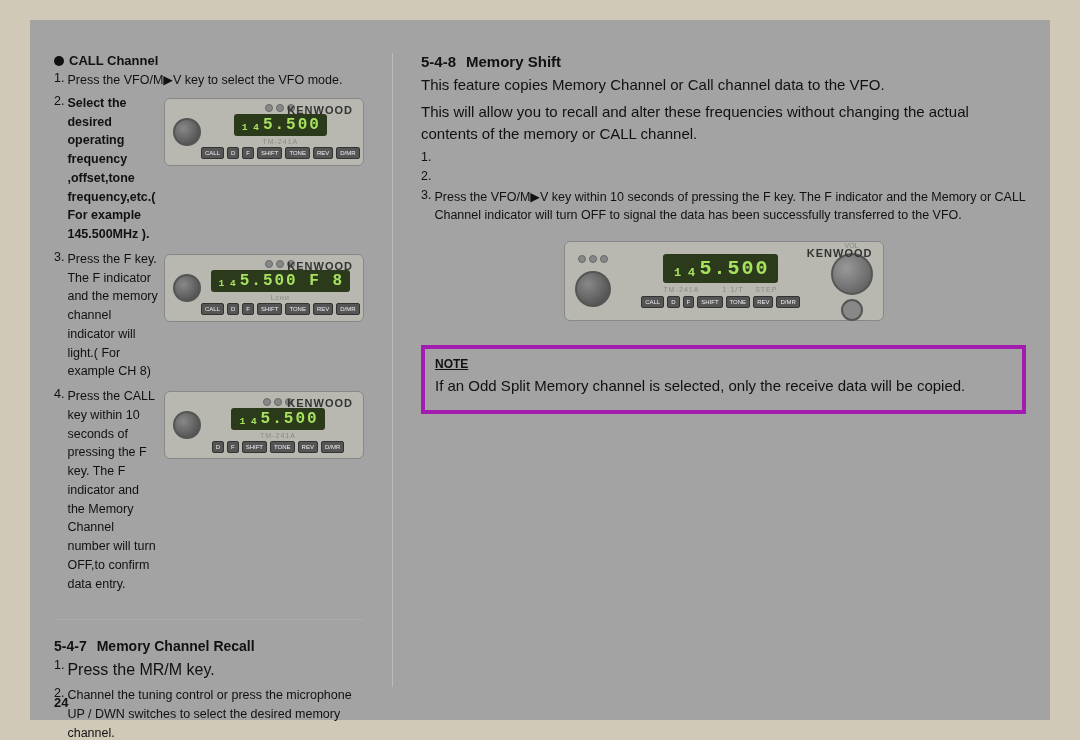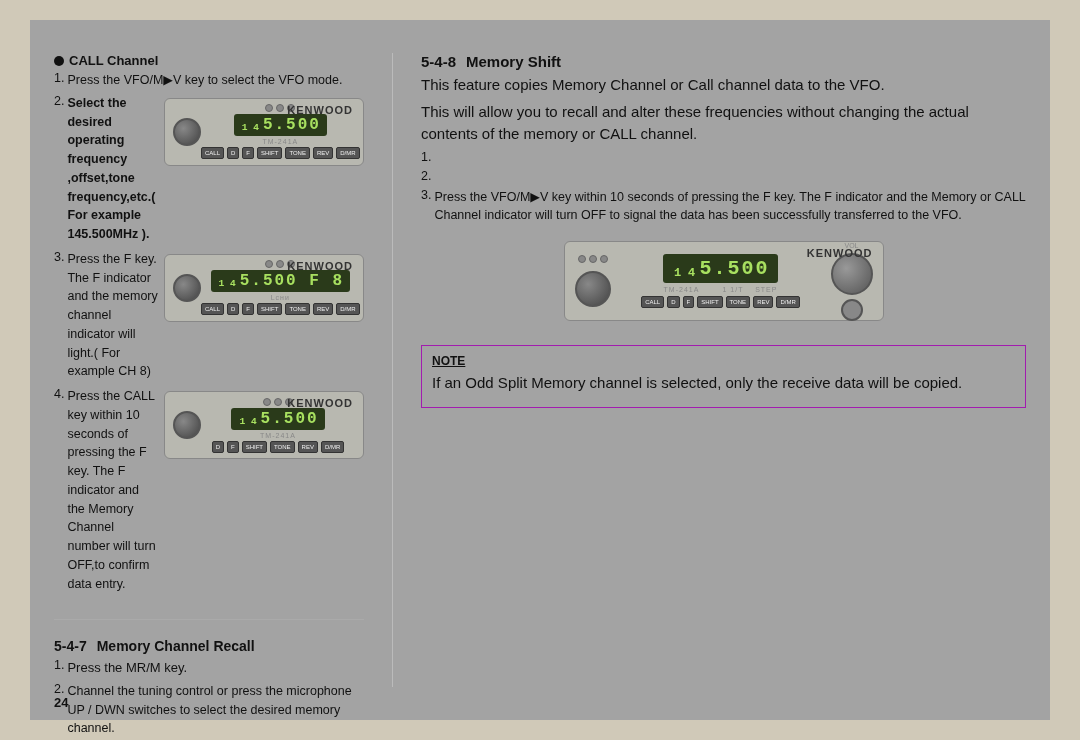--- a/index.html
+++ b/index.html
@@ -138,21 +138,21 @@
       padding: 2px 3px;
       border-radius: 2px;
       border: 1px solid #333;
       white-space: nowrap;
     }
     .dots-row {
       display: flex; gap: 3px; align-items: center;
     }
     .dot { width: 8px; height: 8px; background: #888; border-radius: 50%; border: 1px solid #666;}
     .note-box {
-      border: 1px solid #a21caf;
+      border: 4px solid #a21caf;
       padding: 8px 10px;
       margin-top: 6px;
     }
     .note-title {
       font-size: 12px;
       font-weight: bold;
       margin-bottom: 4px;
       text-decoration: underline;
     }
     .divider { border: none; border-top: 1px solid #aaa; margin: 10px 0; }
@@ -280,21 +280,21 @@
 
     <hr class="divider">
 
     <div>
       <div style="display:flex; gap:10px; margin-bottom:4px;">
         <span style="font-weight:bold; font-size:14px;">5-4-7</span>
         <span style="font-weight:bold; font-size:14px;">Memory Channel Recall</span>
       </div>
       <div style="display:flex; gap:3px; margin-bottom:4px;">
         <span style="font-size:12.5px; flex-shrink:0;">1.</span>
-        <span style="font-size:13px; line-height:1.5;text-align:right;">Press the MR/M key.</span>
+        <span style="font-size:16px; line-height:1.5;text-align:right;">Press the MR/M key.</span>
       </div>
       <div style="display:flex; gap:3px; margin-bottom:4px;">
         <span style="font-size:12.5px; flex-shrink:0;">2.</span>
         <span style="font-size:12.5px; line-height:1.5;">Channel the tuning control or press the microphone UP / DWN switches to select the desired memory channel.</span>
       </div>
     </div>
 
   </div>
 
   <div style="width:1px; background:#bbb; flex-shrink:0; margin: 0 4px;"></div>

